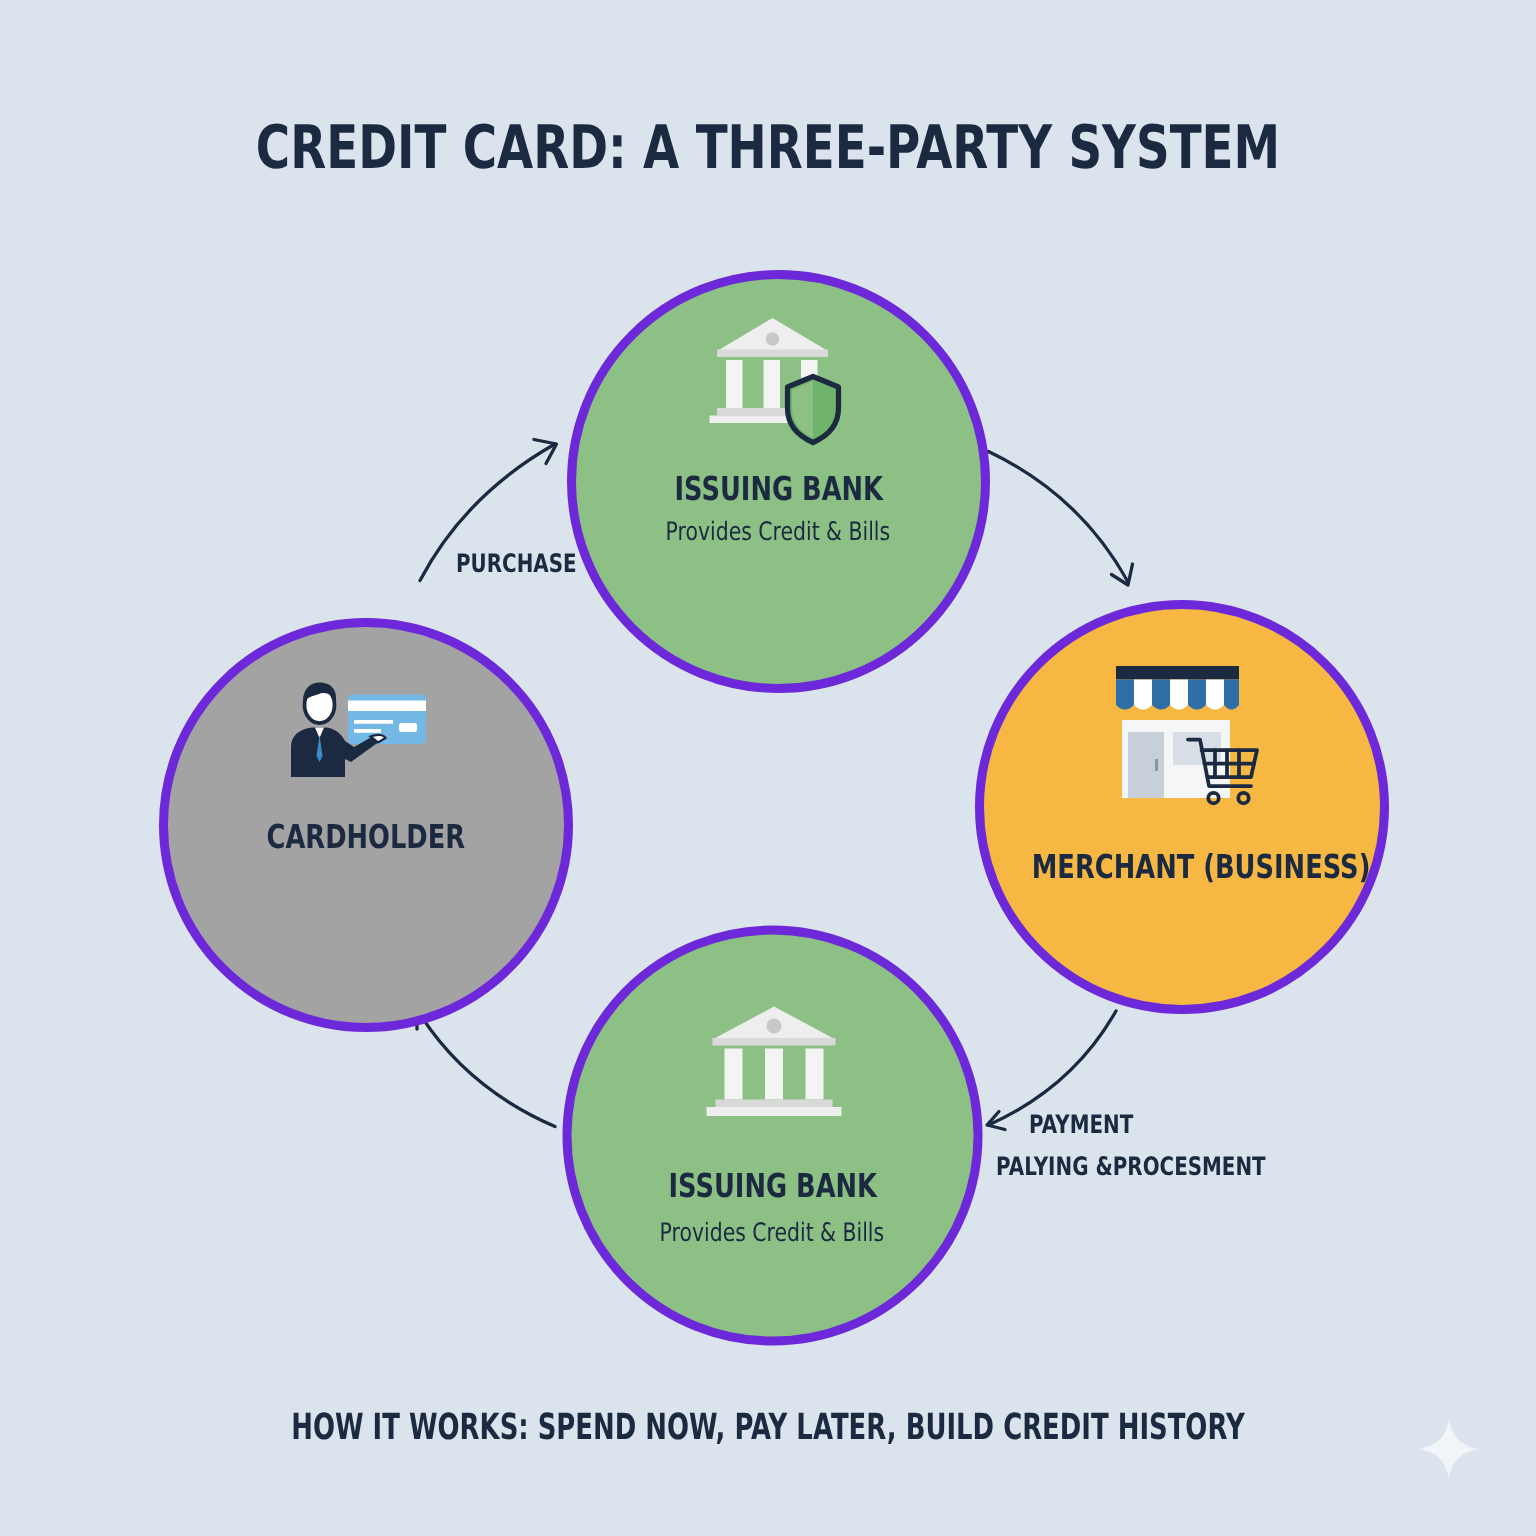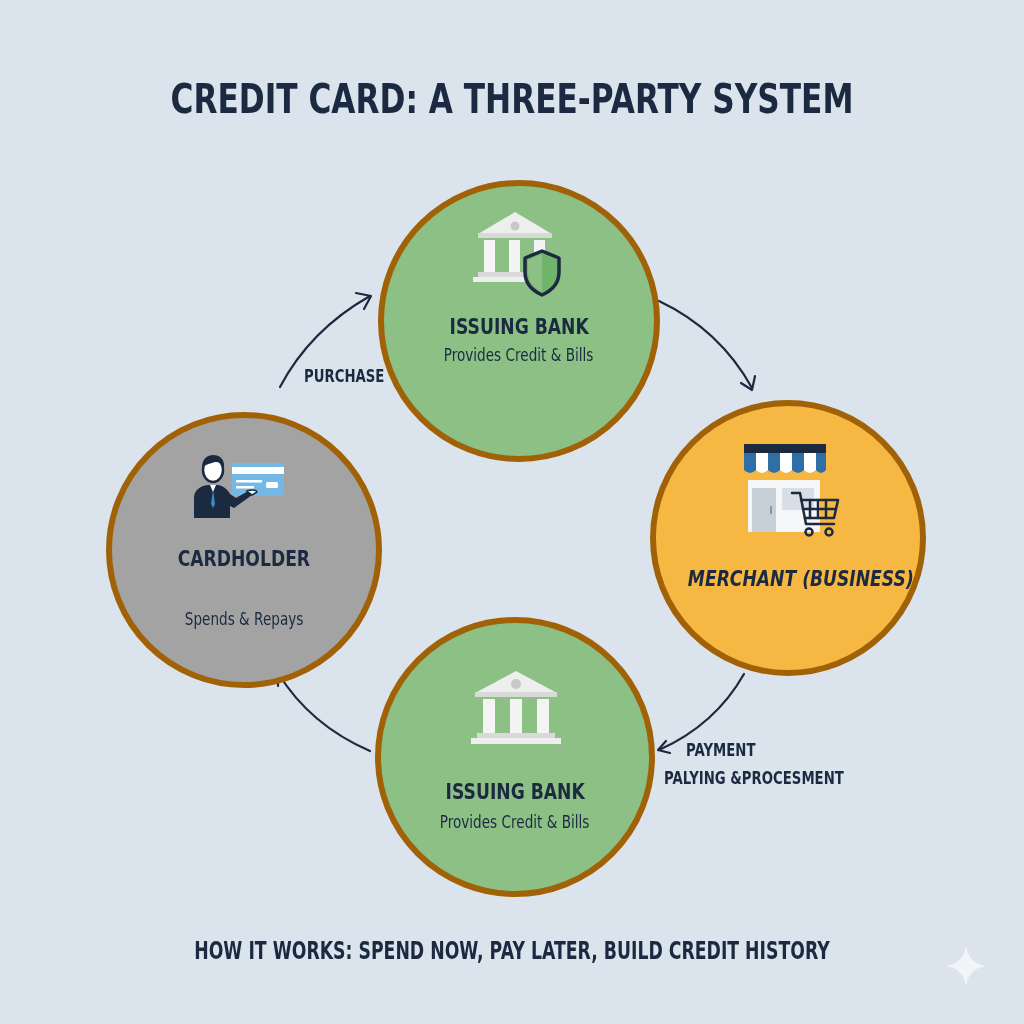--- a/index.html
+++ b/index.html
@@ -16,21 +16,21 @@
     transform: scaleX(0.78); transform-origin: center;
   }
   .footer {
     position: absolute; left: 0; top: 937px; width: 1024px; text-align: center;
     font-family: "DejaVu Sans", sans-serif; font-weight: bold;
     font-size: 24px; color: #1b2a40;
     transform: scaleX(0.72); transform-origin: center;
   }
   .node {
     position: absolute; border-radius: 50%;
-    border: 6px solid #a16207; box-sizing: border-box;
+    border: 6px solid #6d28d9; box-sizing: border-box;
   }
   .node .content {
     position: absolute; left: 0; right: 0; text-align: center;
   }
   .node .name {
     font-family: "DejaVu Sans", sans-serif; font-weight: bold;
     font-size: 22px; color: #1b2a40; line-height: 26px;
     display: inline-block; transform: scaleX(0.78);
     white-space: nowrap;
   }
@@ -120,23 +120,20 @@
     <path d="M4 72 L4 52 C4 44 10 40 18 39 L28 39 C34 40 38 44 40 48 L46 52 L60 44 L62 49 L44 62 L40 60 L40 72 Z" fill="#1b2a40"></path>
     <path d="M20 39 L23 46 L26 39 Z" fill="#ffffff"></path>
     <path d="M23 44 L21 58 L23 62 L25 58 Z" fill="#3a8cc8"></path>
     <ellipse cx="23" cy="24" rx="10" ry="12" fill="#ffffff" stroke="#1b2a40" stroke-width="2.5"></ellipse>
     <path d="M12 22 C12 12 18 9 23 9 C30 9 35 13 34 22 C31 16 26 15 22 17 C18 18 15 19 12 22 Z" fill="#1b2a40"></path>
     <path d="M57 45 C62 43 66 44 67 46 L62 49 Z" fill="#ffffff" stroke="#1b2a40" stroke-width="1.5"></path>
   </svg>
   <div class="content" style="top:128px;">
     <span class="name">CARDHOLDER</span>
   </div>
-  <div class="content" style="top:190px;">
-    <span class="desc">Spends &amp; Repays</span>
-  </div>
 </div>
 
 <div class="node merchant">
   <svg class="icon" style="left:80px; top:34px;" width="110" height="100" viewBox="0 0 110 100">
     <rect x="12" y="40" width="72" height="52" fill="#f4f6f8"></rect>
     <rect x="16" y="48" width="24" height="44" fill="#c7cfd8"></rect>
     <rect x="34" y="66" width="2" height="8" fill="#8a96a3"></rect>
     <rect x="46" y="48" width="32" height="22" fill="#d8dee6"></rect>
     <rect x="8" y="4" width="82" height="9" fill="#1b2a40"></rect>
     <g>
@@ -151,21 +148,21 @@
   </svg>
   <svg class="icon" style="left:134px; top:84px;" width="54" height="52" viewBox="0 0 54 52">
     <g fill="none" stroke="#1b2a40" stroke-width="2.5" stroke-linejoin="round" stroke-linecap="round">
       <path d="M2 3 L10 3 L16 34 L44 34"></path>
       <path d="M11 10 L48 10 L44 28 L15 28"></path>
       <path d="M20 10 L20 28 M28 10 L28 28 M36 10 L36 28 M13 19 L46 19"></path>
     </g>
     <circle cx="19" cy="42" r="3.5" fill="none" stroke="#1b2a40" stroke-width="2.5"></circle>
     <circle cx="39" cy="42" r="3.5" fill="none" stroke="#1b2a40" stroke-width="2.5"></circle>
   </svg>
-  <div class="content" style="top:160px;font-style:italic;">
+  <div class="content" style="top:160px;">
     <span class="name">MERCHANT (BUSINESS)</span>
   </div>
 </div>
 
 <div class="node bank-bottom">
   <svg class="icon" style="left:88px; top:40px;" width="96" height="92" viewBox="0 0 96 92">
     <polygon points="6,30 47,8 88,30" fill="#eeeeee"></polygon>
     <circle cx="47" cy="21" r="5" fill="#c8c8c8"></circle>
     <rect x="6" y="29" width="82" height="5" fill="#d9d9d9"></rect>
     <rect x="14" y="36" width="12" height="34" fill="#f4f4f4"></rect>

